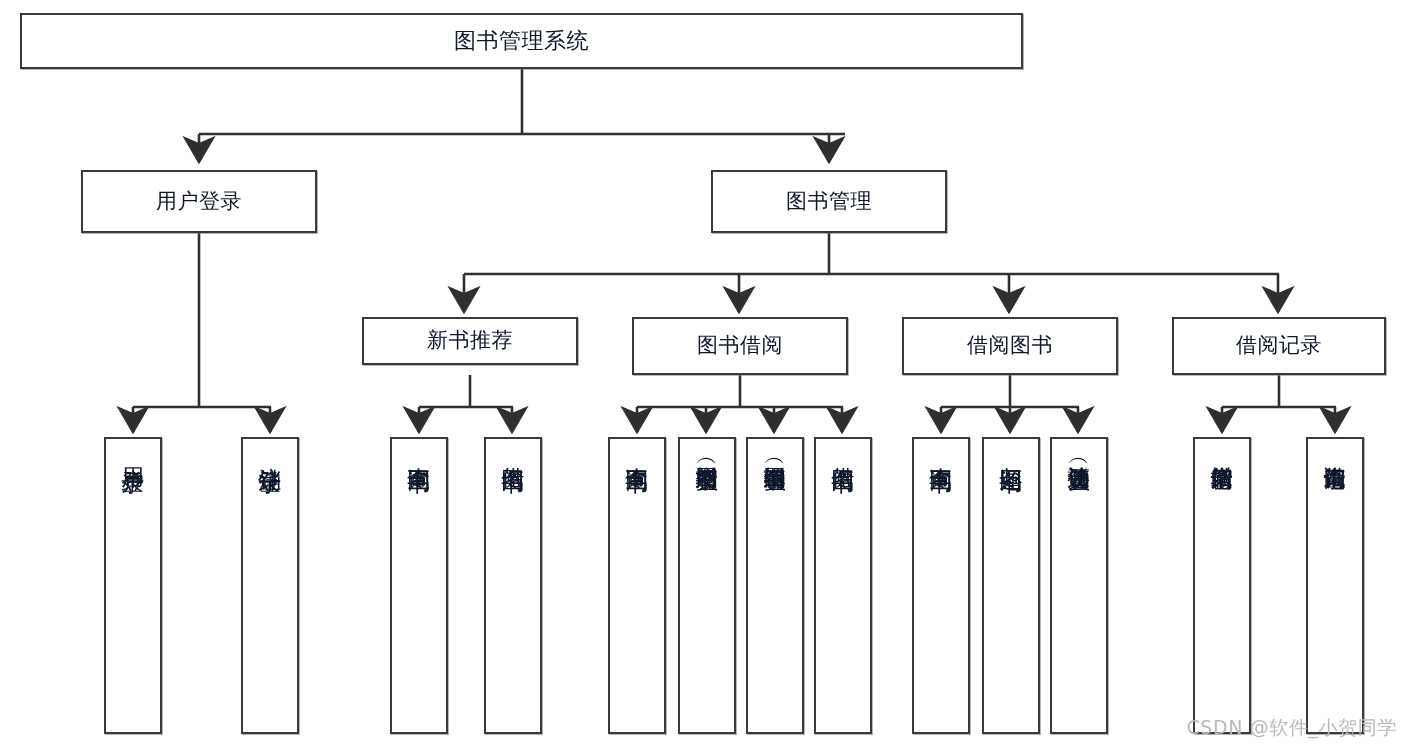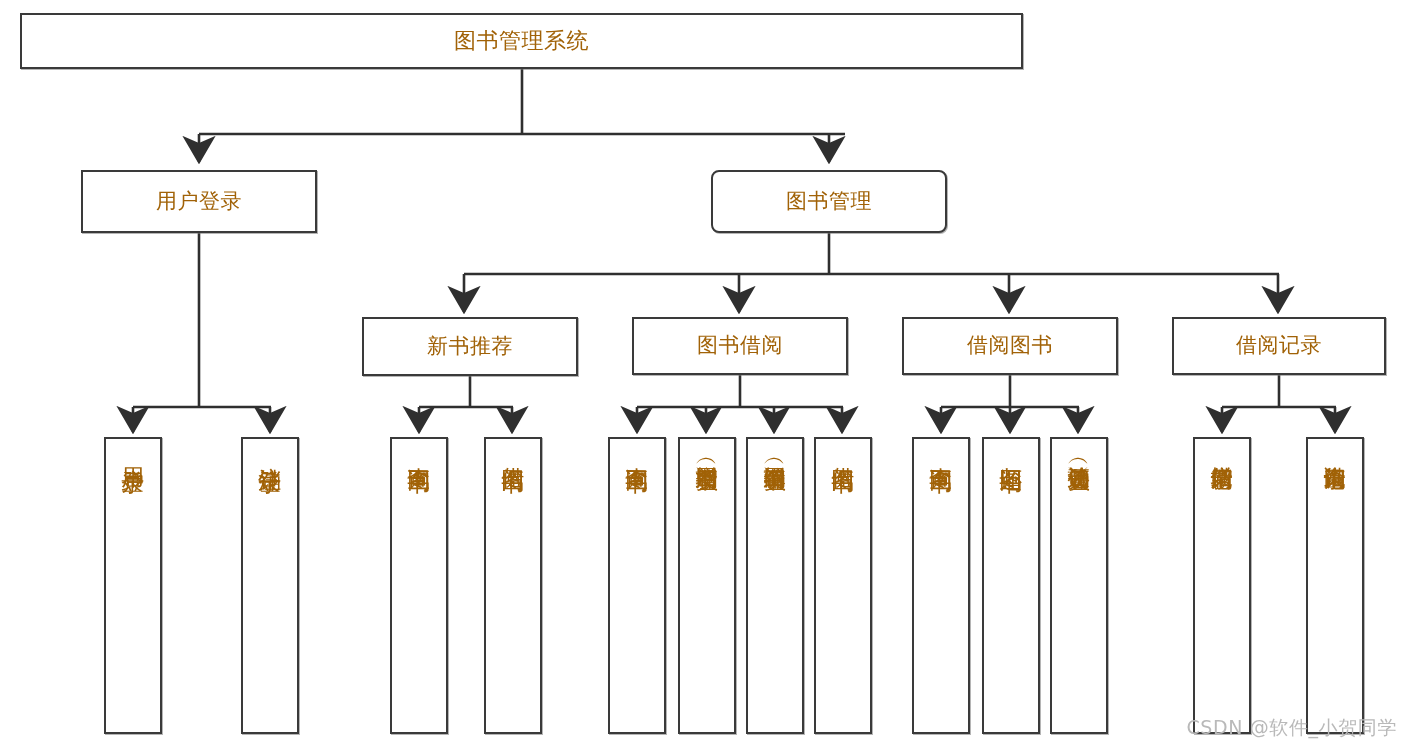--- a/index.html
+++ b/index.html
@@ -29,21 +29,21 @@
     position: absolute;
     box-sizing: border-box;
     background: #ffffff;
     border: 2.5px solid #3a3a3a;
     display: flex;
     align-items: center;
     justify-content: center;
     box-shadow: 1px 1px 0 rgba(120,120,120,0.55);
   }
   .node .label {
-    color: #a16207;
+    color: #0f172a;
     text-align: center;
     line-height: 1.32;
     letter-spacing: 0.5px;
   }
   .node.horiz .label {
     font-size: 21px;
   }
   .node.root .label {
     font-size: 22px;
   }
@@ -129,25 +129,25 @@
     </g>
   </svg>
 
   <div class="node root horiz" style="left:20px; top:13px; width:1003px; height:56px;">
     <span class="label">图书管理系统</span>
   </div>
 
   <div class="node horiz" style="left:81px; top:170px; width:236px; height:63px;">
     <span class="label">用户登录</span>
   </div>
-  <div class="node horiz" style="left:711px; top:170px; width:236px; height:63px;border-radius:8px;">
+  <div class="node horiz" style="left:711px; top:170px; width:236px; height:63px;">
     <span class="label">图书管理</span>
   </div>
 
-  <div class="node horiz" style="left:362px; top:317px; width:216px; height:59px;">
+  <div class="node horiz" style="left:362px; top:317px; width:216px; height:48px;">
     <span class="label">新书推荐</span>
   </div>
   <div class="node horiz" style="left:632px; top:317px; width:216px; height:58px;justify-content:center;">
     <span class="label">图书借阅</span>
   </div>
   <div class="node horiz" style="left:902px; top:317px; width:216px; height:58px;">
     <span class="label">借阅图书</span>
   </div>
   <div class="node horiz" style="left:1172px; top:317px; width:214px; height:58px;">
     <span class="label">借阅记录</span>

